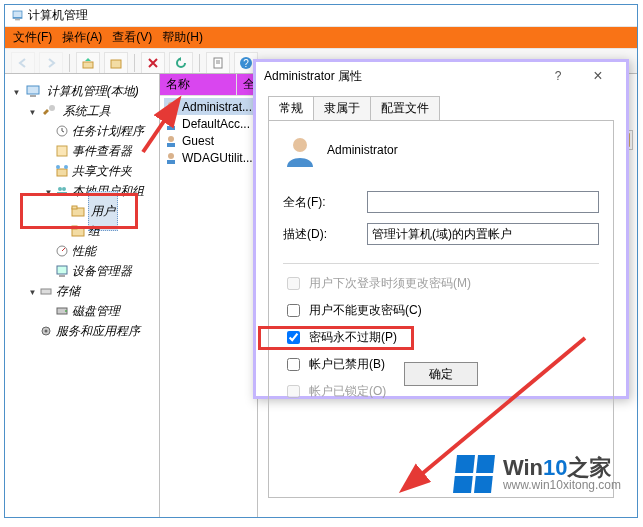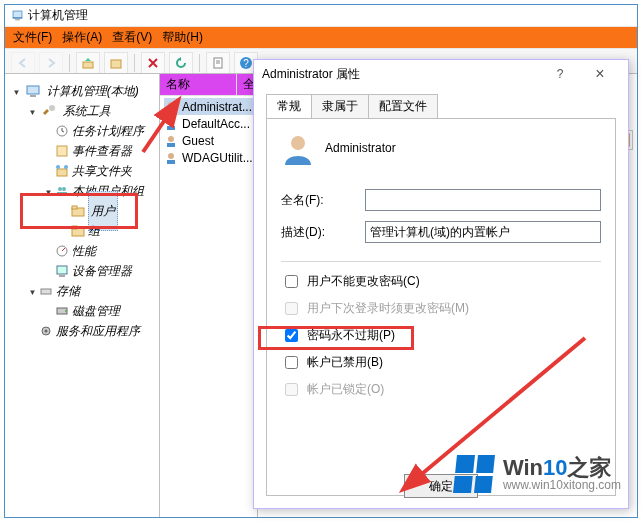--- a/index.html
+++ b/index.html
@@ -112,23 +112,23 @@
   .right-btn {
     position: absolute; right: 4px; top: 56px;
     width: 20px; height: 20px;
     border: 1px solid #c8c8c8;
   }
 
   
   .dialog {
     position: absolute;
     left: 253px; top: 59px;
-    width: 376px; height: 450px;
-    background: #fff;
-    border: 1px solid #c4b5fd;
+    width: 376px; height: 340px;
+    background: #fff;
+    border: 3px solid #c4b5fd;
     box-shadow: 2px 2px 10px rgba(0,0,0,.25);
     z-index: 20;
   }
   .dlg-title {
     display: flex; align-items: center;
     height: 28px; padding: 0 8px;
     background: #fff;
     border-bottom: 0;
   }
   .dlg-title .title { flex: 1; }
@@ -454,27 +454,27 @@
       <span class="lbl">全名(F):</span>
       <input type="text" value="" style="">
     </div>
     <div class="form-row">
       <span class="lbl">描述(D):</span>
       <input type="text" value="管理计算机(域)的内置帐户" style="">
     </div>
 
     <div class="hr"></div>
 
+    <div class="chk-row disabled">
+      <input type="checkbox" disabled="" style="">
+      <span>用户下次登录时须更改密码(M)</span>
+    </div>
     <div class="chk-row">
       <input type="checkbox" style="">
       <span>用户不能更改密码(C)</span>
-    </div>
-    <div class="chk-row disabled">
-      <input type="checkbox" disabled="" style="">
-      <span>用户下次登录时须更改密码(M)</span>
     </div>
     <div class="chk-row">
       <input type="checkbox" checked="" style="">
       <span>密码永不过期(P)</span>
     </div>
     <div class="chk-row">
       <input type="checkbox" style="">
       <span>帐户已禁用(B)</span>
     </div>
     <div class="chk-row disabled">

